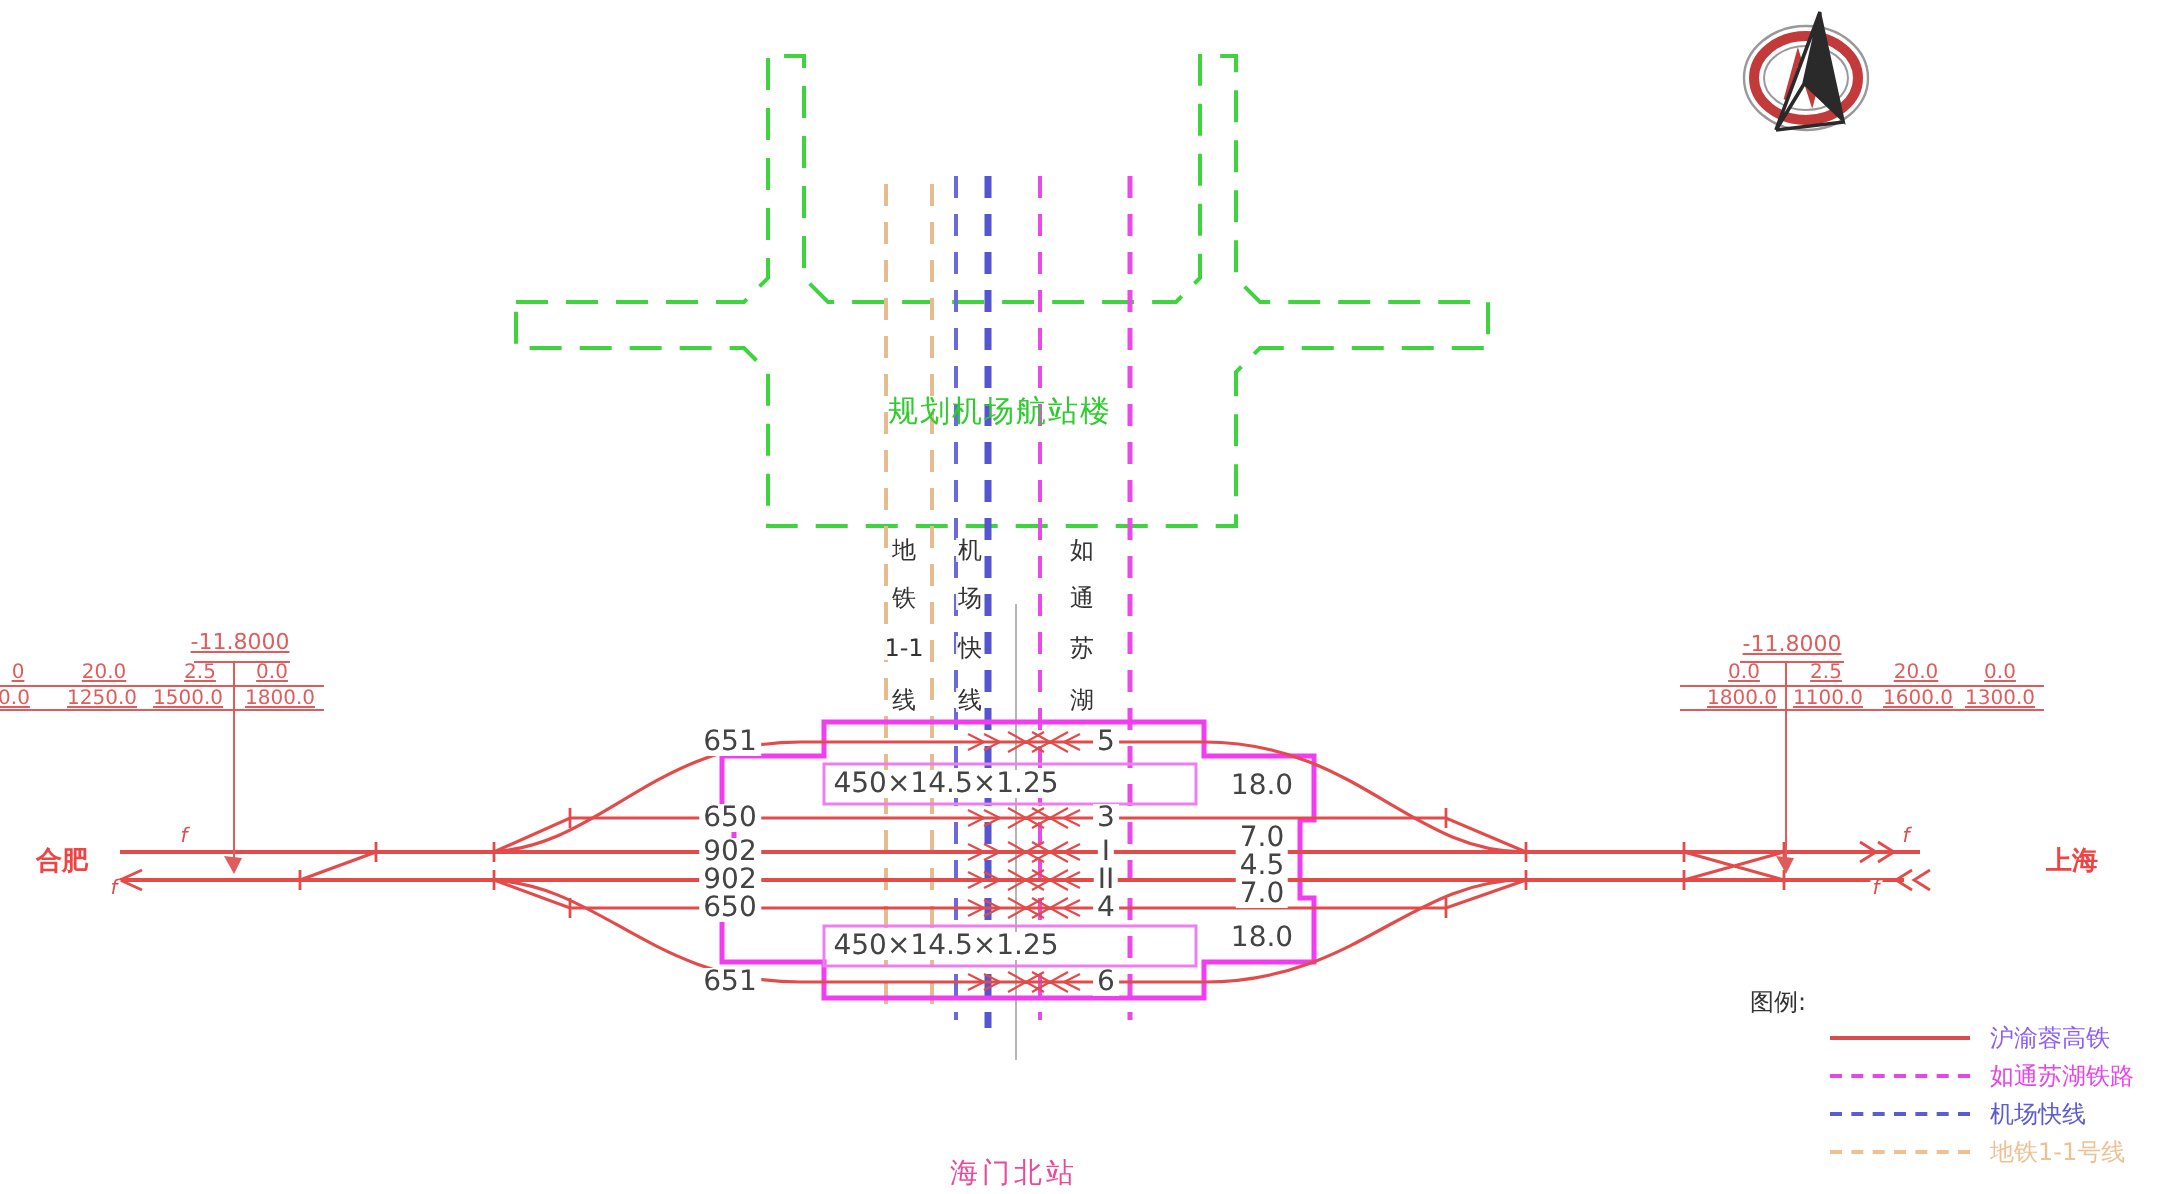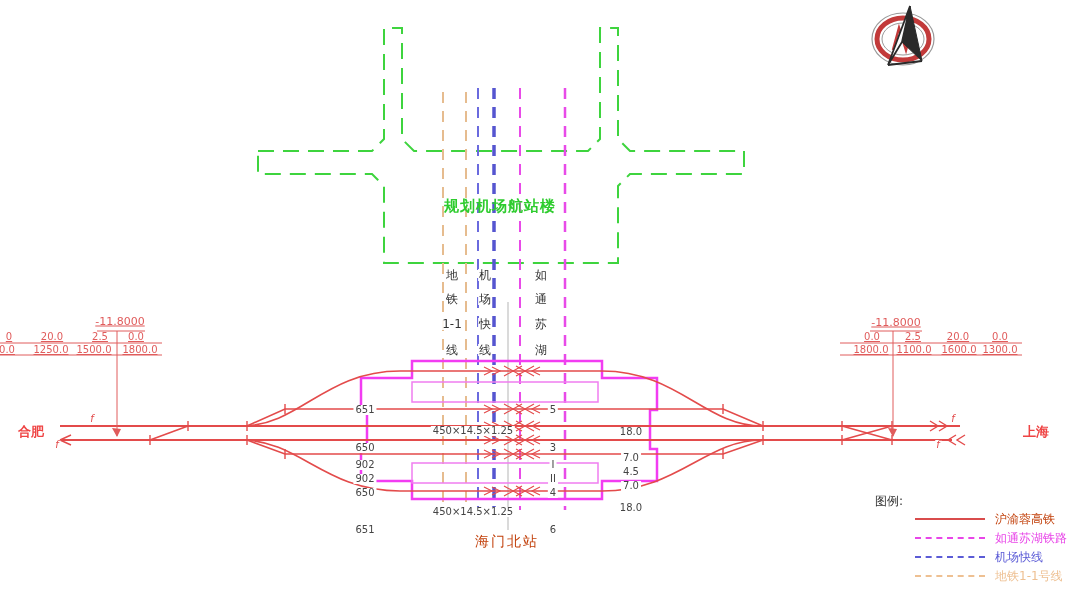--- a/index.html
+++ b/index.html
@@ -1,26 +1,26 @@
 <!DOCTYPE html>
 <html><head>
 <meta charset="utf-8">
 <style>
   html,body{margin:0;padding:0;background:#fff;}
   #stage{position:relative;width:1080px;height:597px;background:#ffffff;overflow:hidden;
          font-family:"DejaVu Sans","Liberation Sans",sans-serif;}
   #stage svg{position:absolute;left:0;top:0;}
   .lbl{position:absolute;transform:translate(-50%,-50%);white-space:nowrap;line-height:1;}
-  .trk{font-size:10px;color:#444;background:#fff;padding:0 2px;margin-top:39px;}
+  .trk{font-size:14px;color:#444;background:#fff;padding:0 2px;}
   .dim{font-size:10px;color:#e05c5c;text-decoration:underline;}
   .fmark{font-size:10px;font-style:italic;color:#e34b4b;background:#fff;padding:0 1px;}
   .vchar{font-size:12px;color:#333;background:rgba(255,255,255,.88);padding:0 1px;}
   .city{font-size:13px;color:#ef4444;font-weight:bold;}
-  .green-lbl{font-size:15px;font-weight:bold;color:#2ecc2e;letter-spacing:1px;}
-  .station-lbl{font-size:14px;color:#c2410c;letter-spacing:2px;}
+  .green-lbl{font-size:15px;font-weight:normal;color:#2ecc2e;letter-spacing:1px;}
+  .station-lbl{font-size:14px;color:#ec4899;letter-spacing:2px;margin-top:46px;}
   .legend-row{position:absolute;height:16px;display:flex;align-items:center;}
   .legend-line{width:70px;border-top:2px solid #888;margin-right:10px;}
   .legend-label{font-size:12px;}
   .legend-title{font-size:12px;color:#333;text-align:center;}
 </style>
 </head>
 <body>
 
 <div id="stage">
 
@@ -167,21 +167,21 @@
   <div class="lbl dim" style="left:958px;top:337px">20.0</div>
   <div class="lbl dim" style="left:1000px;top:337px">0.0</div>
   <div class="lbl dim" style="left:871px;top:350px">1800.0</div>
   <div class="lbl dim" style="left:914px;top:350px">1100.0</div>
   <div class="lbl dim" style="left:959px;top:350px">1600.0</div>
   <div class="lbl dim" style="left:1000px;top:350px">1300.0</div>
 
   <div class="lbl legend-title" style="left:889px;top:501px">图例:</div>
   <div class="legend-row" style="left:915px;top:511px">
     <div class="legend-line" style="border-top-color: rgb(217, 76, 76); border-top-style: solid;"></div>
-    <div class="legend-label" style="color: #c2410c;">沪渝蓉高铁</div>
+    <div class="legend-label" style="color: #8b5cf6;">沪渝蓉高铁</div>
   </div>
   <div class="legend-row" style="left:915px;top:530px">
     <div class="legend-line" style="border-top-color: rgb(232, 69, 232); border-top-style: dashed;"></div>
     <div class="legend-label" style="color: rgb(232, 69, 232);">如通苏湖铁路</div>
   </div>
   <div class="legend-row" style="left:915px;top:549px">
     <div class="legend-line" style="border-top-color: rgb(91, 91, 214); border-top-style: dashed;"></div>
     <div class="legend-label" style="color: rgb(91, 91, 214);">机场快线</div>
   </div>
   <div class="legend-row" style="left:915px;top:568px">

